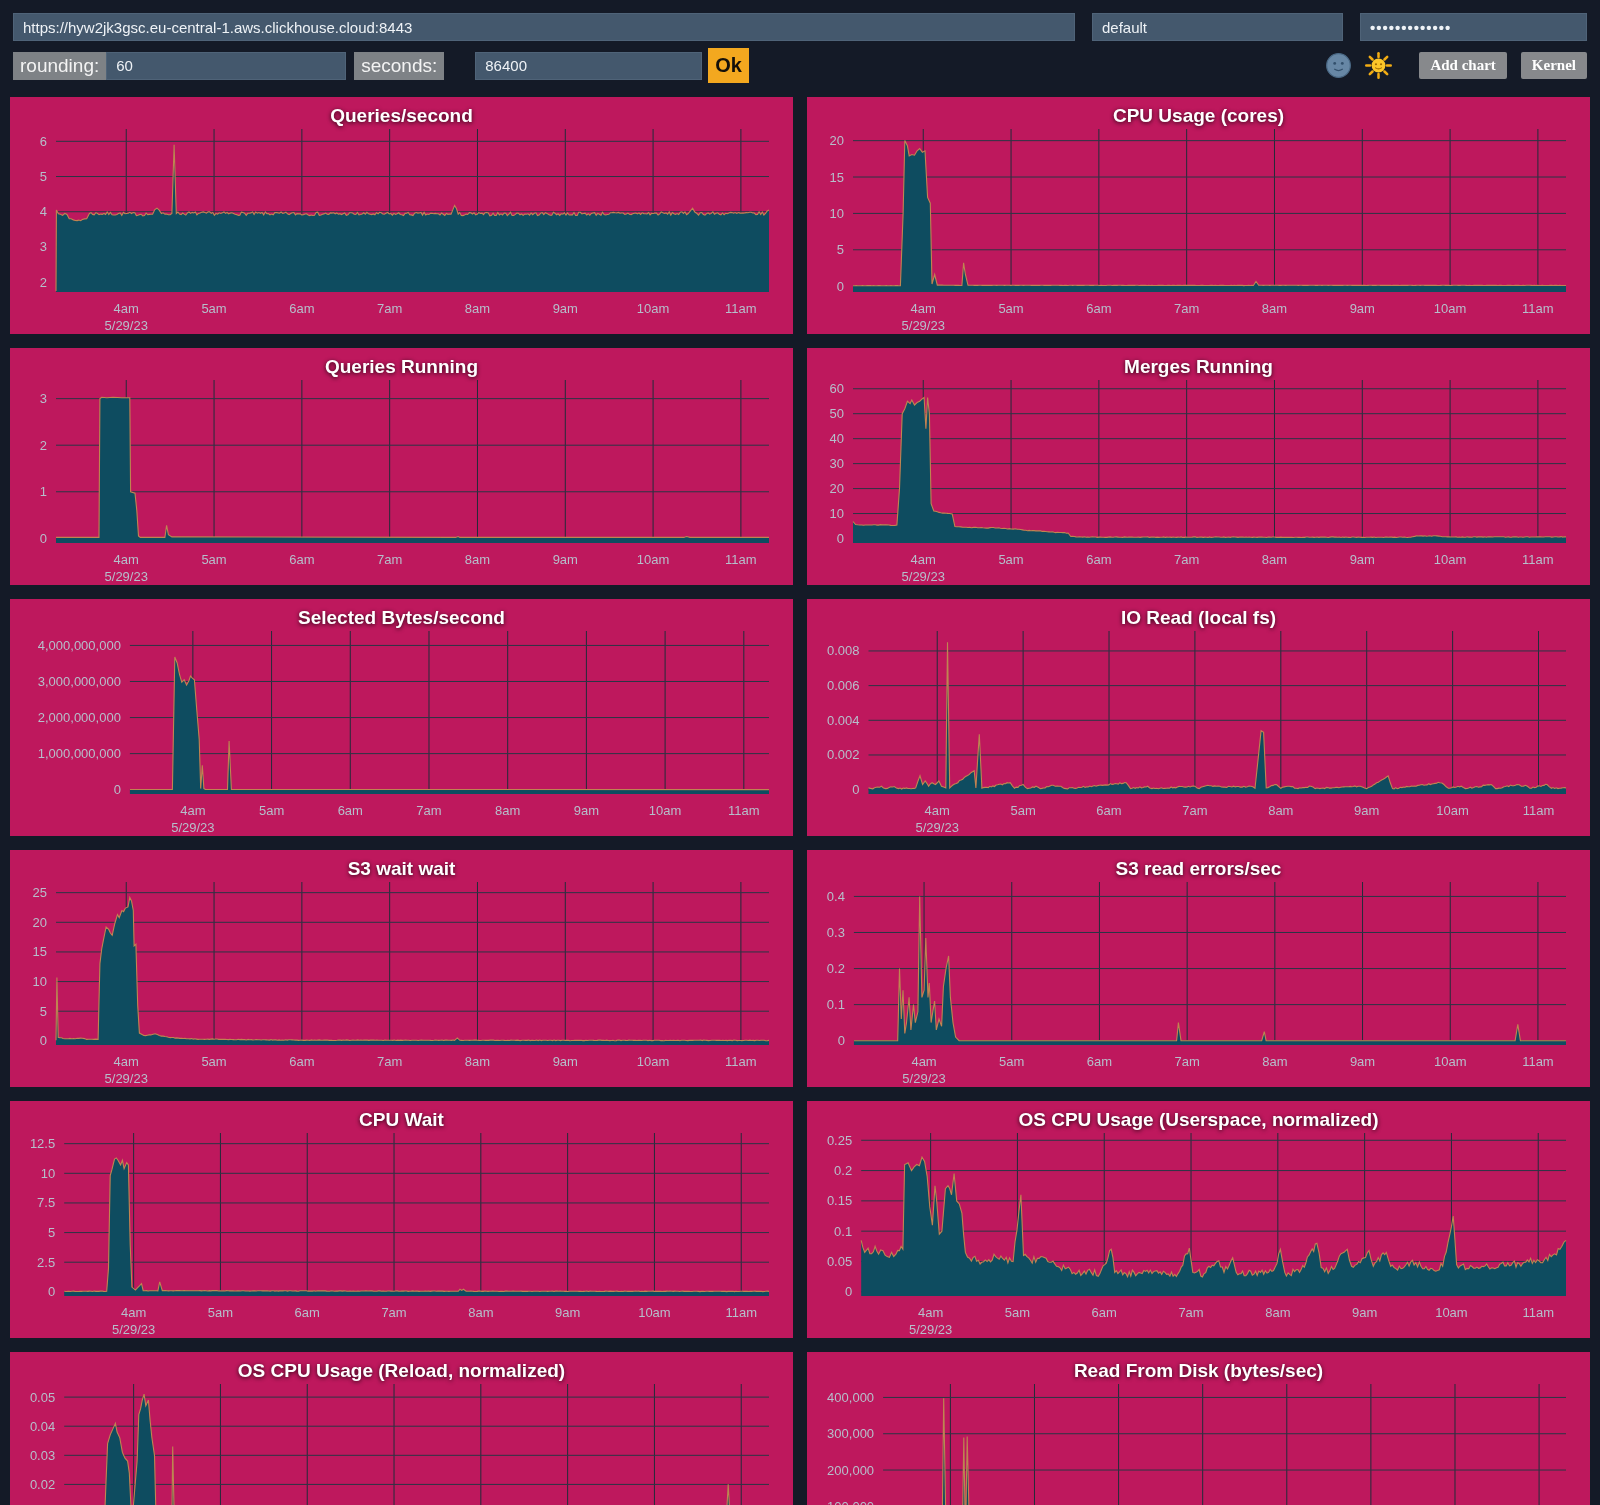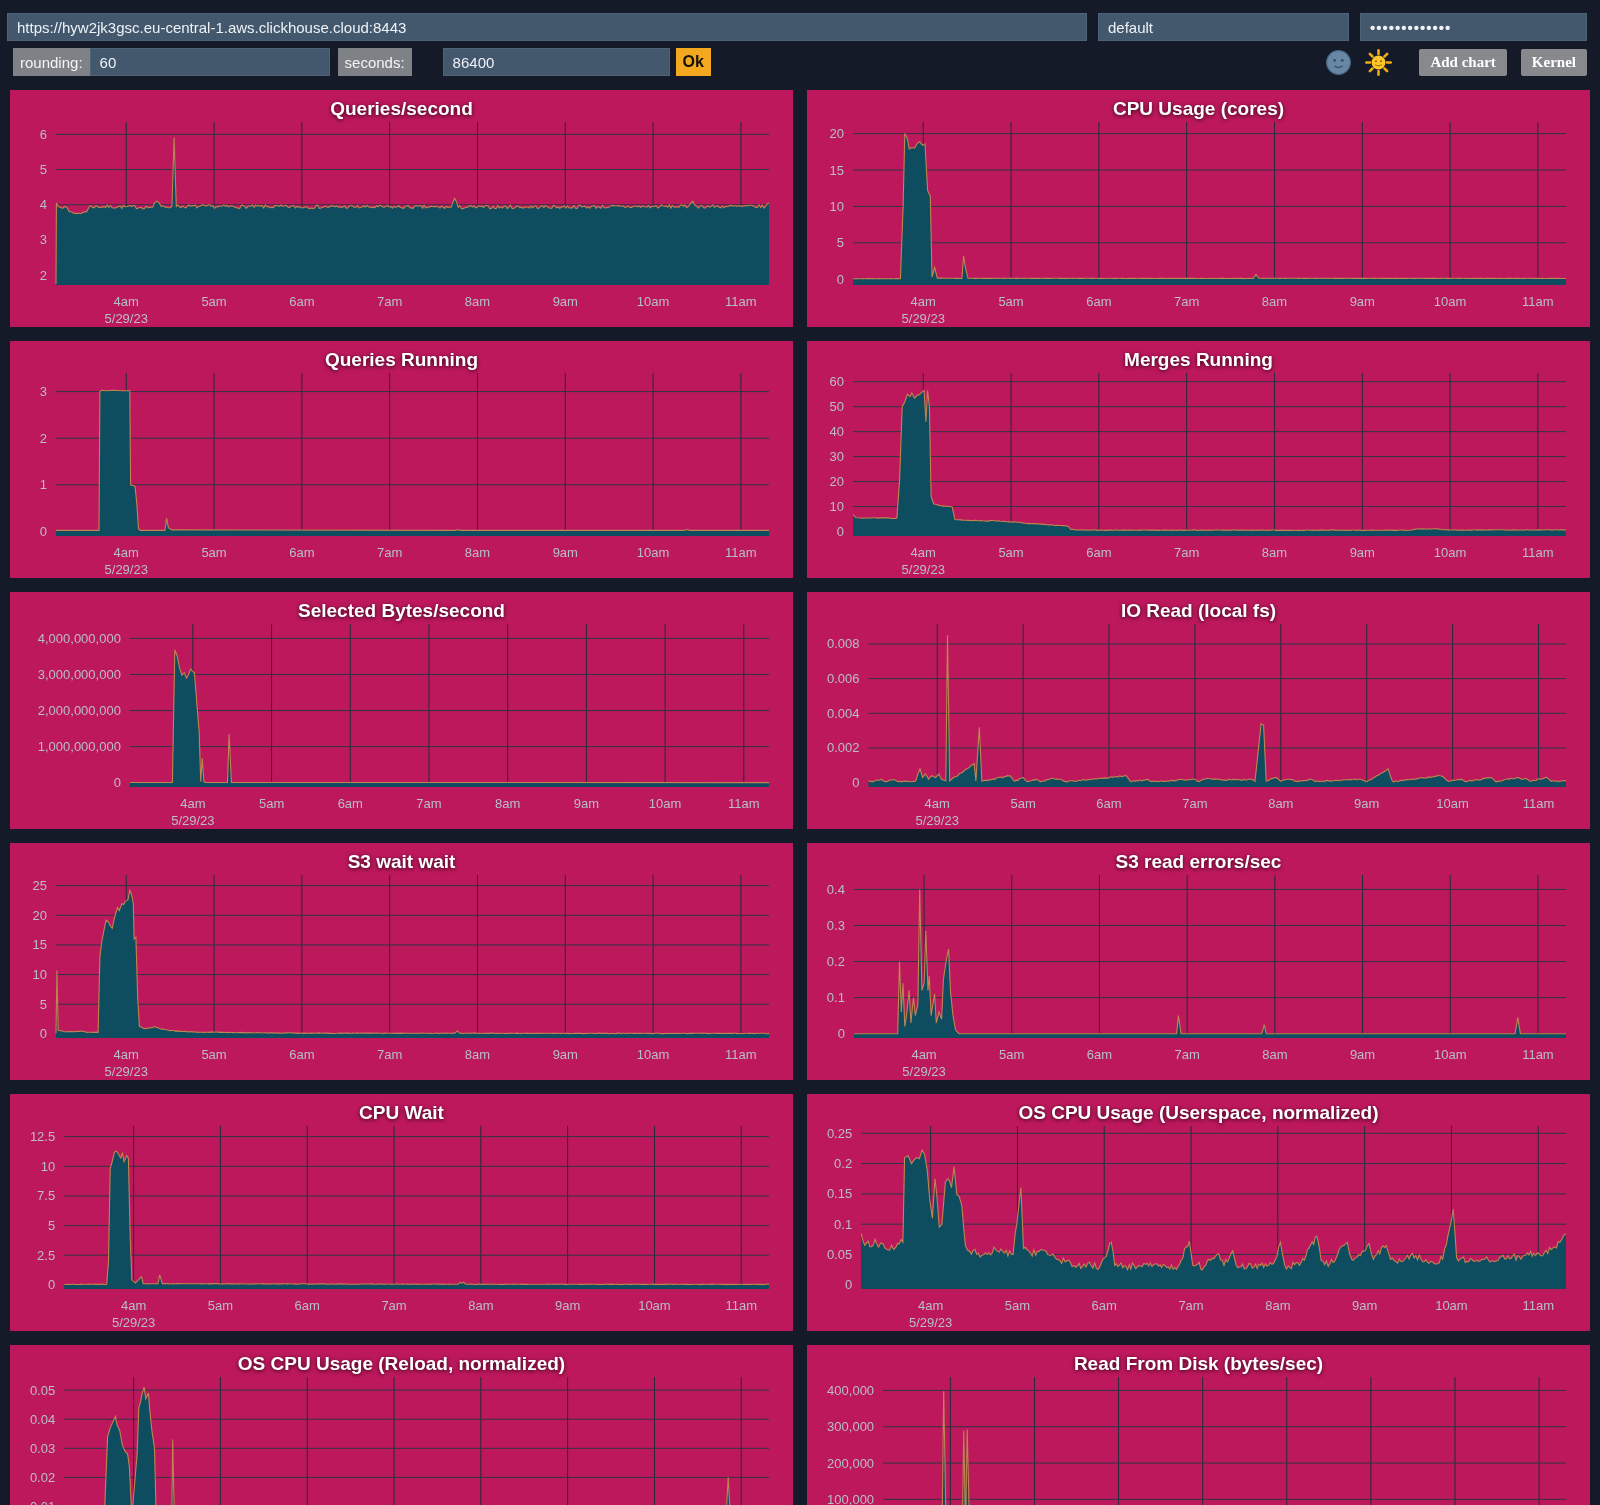--- a/index.html
+++ b/index.html
@@ -1,30 +1,30 @@
 <!DOCTYPE html>
 <html><head>
 <meta charset="utf-8">
 <style>
   *{box-sizing:border-box;margin:0;padding:0}
   html,body{width:1600px;height:1505px;overflow:hidden}
   body{background:#141a27;font-family:"Liberation Sans",sans-serif}
-  .topbar{display:flex;gap:11px;padding:13px 13px 0 7px}
+  .topbar{display:flex;gap:17px;padding:13px 13px 0 13px}
   .tb-input{background:#44586d;border:1px solid #4f6378;color:#eef2f6;font-size:15px;
             padding:3px 9px;height:28px;outline:none;font-family:"Liberation Sans",sans-serif}
   .url{flex:1}
   .user{width:251px}
   .pass{width:227px;letter-spacing:1px;font-weight:bold}
   .controlbar{display:flex;align-items:center;padding:7px 13px 0 13px}
-  .ctl-label{background:#7e8286;color:#f4f4f4;font-size:15px;padding:0 7px;height:28px;
+  .ctl-label{background:#7e8286;color:#f4f4f4;font-size:19px;padding:0 7px;height:28px;
              display:flex;align-items:center;white-space:nowrap}
   .ctl-input{width:240px}
   .gap8{width:8px}
-  .ok-btn{background:#f3a81f;color:#14100a;font-weight:bold;border:none;font-size:16px;
-          padding:0 7px;height:28px;margin-left:6px;cursor:pointer;font-family:"Liberation Sans",sans-serif}
+  .ok-btn{background:#f3a81f;color:#14100a;font-weight:bold;border:none;font-size:20px;
+          padding:0 7px;height:35px;margin-left:6px;cursor:pointer;font-family:"Liberation Sans",sans-serif}
   .spacer{flex:1}
   .icon-btn{width:27px;height:27px;margin-right:13px;cursor:pointer;display:flex;align-items:center;justify-content:center}
   .gray-btn{background:#87898c;color:#fff;border:none;font-weight:bold;font-size:15px;
             padding:0 11px;height:27px;margin-left:14px;cursor:pointer;border-radius:2px;
             font-family:Liberation Serif, serif}
   #charts{display:grid;grid-template-columns:1fr 1fr;gap:14px;padding:14px 10px 10px 10px}
   .panel{position:relative;background:#be185d;height:237px}
   .chart-title{position:absolute;top:8px;left:0;right:0;text-align:center;color:#fff;
                font-size:19px;font-weight:bold;text-shadow:0 1px 4px rgba(0,0,0,.8);z-index:2;
                pointer-events:none}

